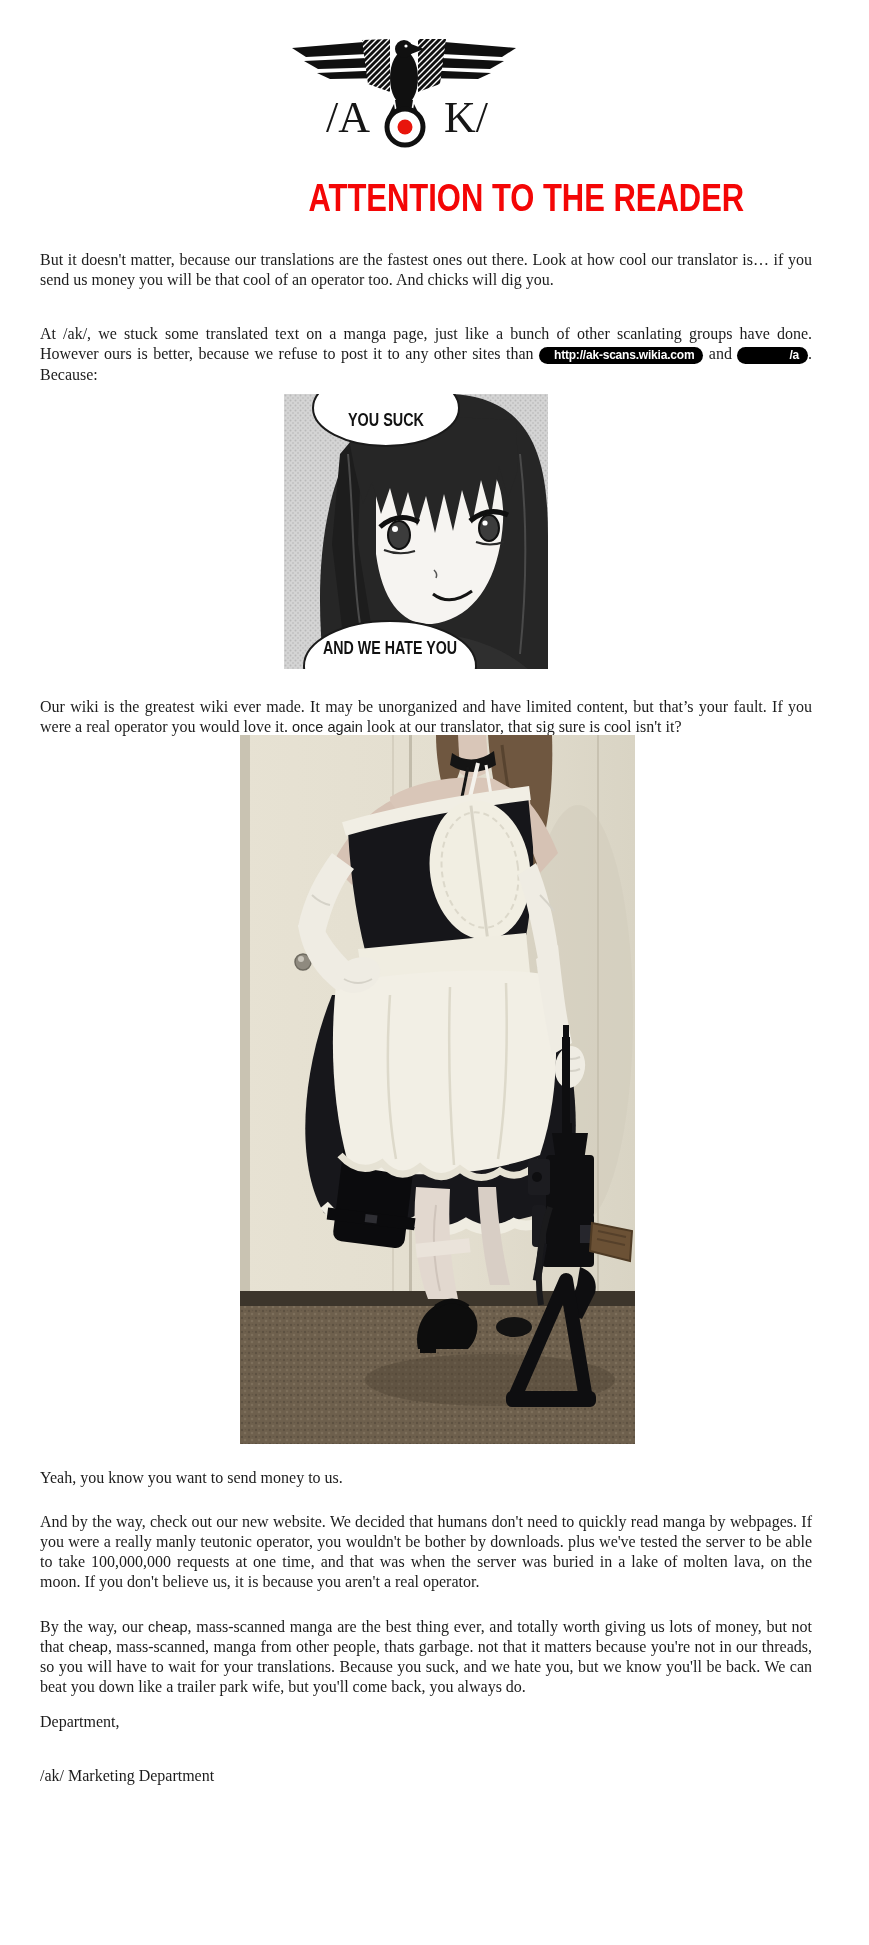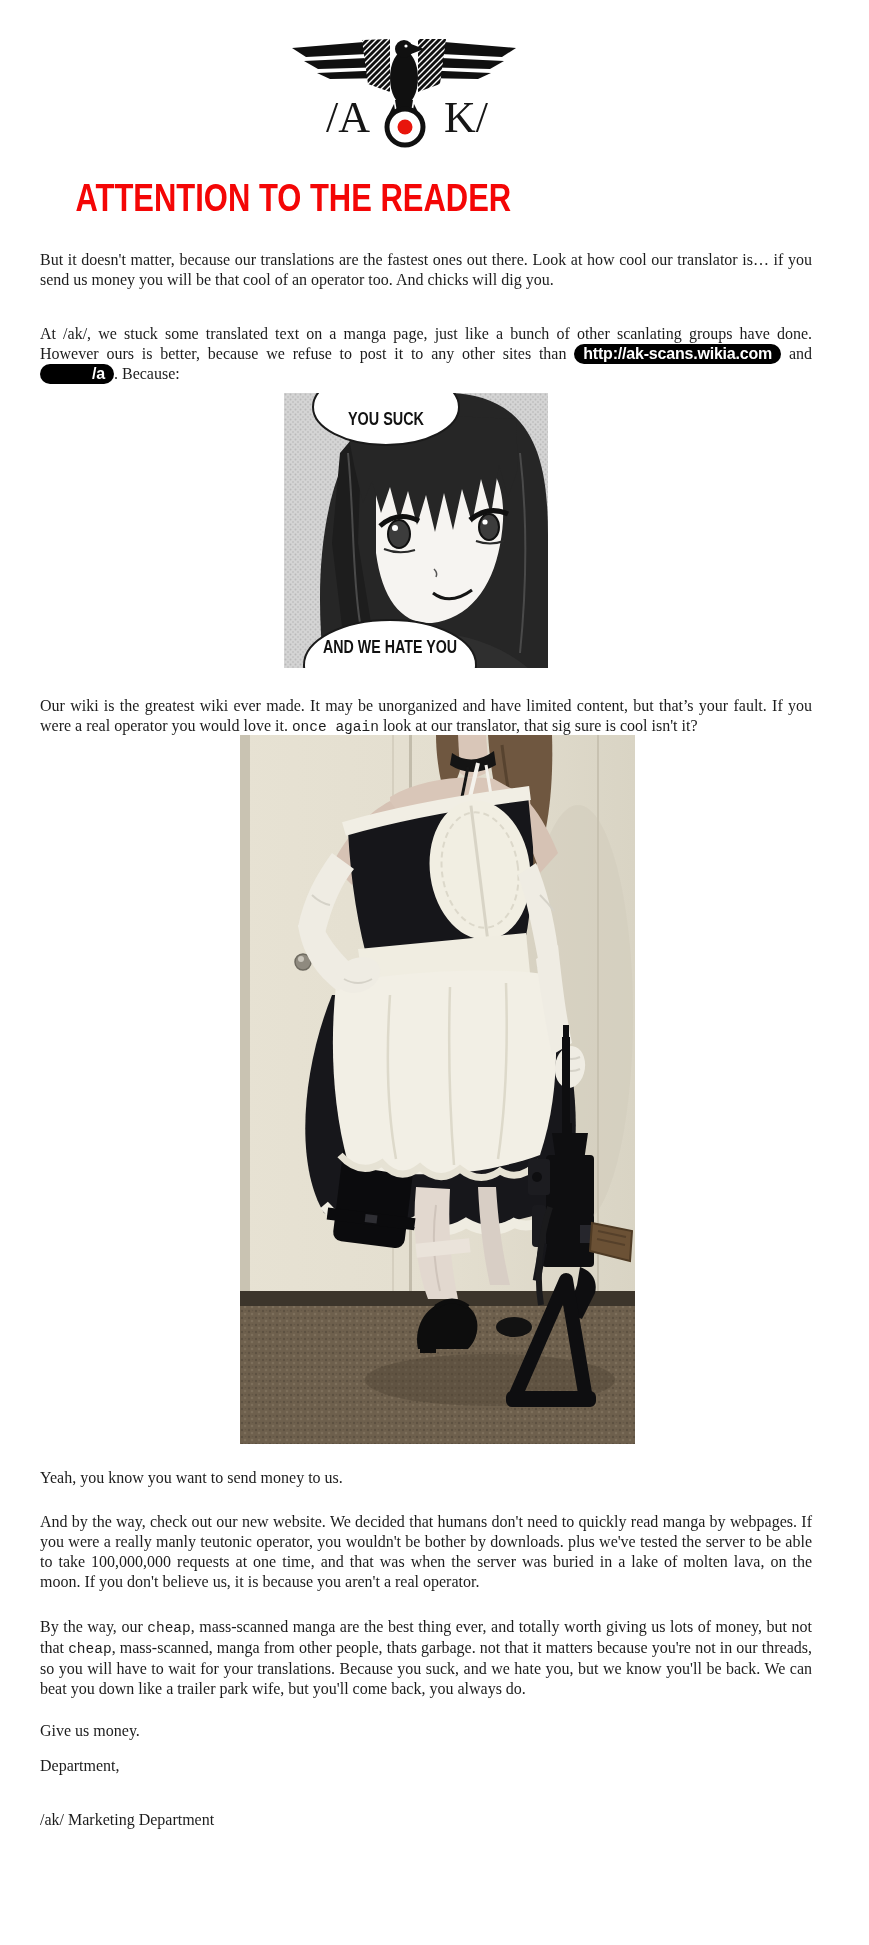--- a/index.html
+++ b/index.html
@@ -5,32 +5,32 @@
   html,body{margin:0;padding:0;background:#ffffff;}
   .page{position:relative;width:869px;height:1945px;background:#fff;overflow:hidden;
         font-family:"Liberation Serif",serif;color:var(--body-text,#1c1c1c);}
   
   .logo{position:absolute;left:284px;top:36px;width:240px;height:114px;}
   .eagle{fill:var(--eagle-black,#101010);}
   .roundel-ring{fill:#ffffff;stroke:var(--eagle-black,#101010);stroke-width:5px;}
   .roundel-center{fill:var(--roundel-red,#e8150c);}
   .logo-letter{font-family:"Liberation Serif",serif;fill:#161616;}
   
-  .heading{position:absolute;left:40px;top:180px;width:740px;margin:0;text-align:left;}
+  .heading{position:absolute;left:40px;top:180px;width:740px;margin:0;text-align:right;}
   .heading span{display:inline-block;font-family:"Liberation Sans",sans-serif;font-weight:bold;
     font-size:36px;line-height:1;letter-spacing:0;color:var(--heading-red,#f40606);
     transform:scale(0.86,1.08);transform-origin:center;white-space:nowrap;}
   
   .content{position:absolute;left:40px;top:250px;width:772px;font-size:16px;line-height:20px;}
   .content p{margin:0;}
   .justify{text-align:justify;}
-  .alt-font{font-family:Liberation Mono, monospace;font-size:14.5px;}
+  .alt-font{font-family:Liberation Sans, sans-serif;font-size:14.5px;}
   .pill,.pill-redacted{background:var(--pill-bg,#000);color:var(--pill-text,#fff);
-    font-family:"Liberation Sans",sans-serif;font-weight:bold;font-size:16px;
-    padding:1px 9px 2px 9px;border-radius:10px;white-space:nowrap;letter-spacing:-0.2px;}
+    font-family:"Liberation Sans",sans-serif;font-weight:bold;font-size:12px;
+    padding:1px 9px 2px 15px;border-radius:10px;white-space:nowrap;letter-spacing:-0.2px;}
   .pill-redacted{padding-left:52px;}
   
   .manga{width:264px;height:275px;margin:9px 0 0 244px;}
   .photo{width:395px;height:709px;margin:-2px 0 0 200px;}
   .bubble-text{font-family:"Liberation Sans",sans-serif;font-weight:bold;fill:#121212;}
 </style>
 </head>
 <body>
 
 <div class="page">
@@ -263,17 +263,16 @@
           <polygon points="326,545 346,664 274,664" fill="none" stroke="#0e0e10" stroke-width="14" stroke-linejoin="round"></polygon>
           <rect x="266" y="656" width="90" height="16" rx="6"></rect>
           <path d="M310,472 C300,502 296,540 301,570" stroke="#1a1a1c" stroke-width="6" fill="none"></path>
         </g>
       </g>
     </svg>
 
     <p class="para" style="margin-top:19px">Yeah, you know you want to send money to us.</p>
     <p class="para justify" style="margin-top:24px">And by the way, check out our new website. We decided that humans don't need to quickly read manga by webpages. If you were a really manly teutonic operator, you wouldn't be bother by downloads. plus we've tested the server to be able to take 100,000,000 requests at one time, and that was when the server was buried in a lake of molten lava, on the moon. If you don't believe us, it is because you aren't a real operator.</p>
     <p class="para justify" style="margin-top:25px">By the way, our <span class="alt-font">cheap</span>, mass-scanned manga are the best thing ever, and totally worth giving us lots of money, but not that <span class="alt-font">cheap</span>, mass-scanned, manga from other people, thats garbage. not that it matters because you're not in our threads, so you will have to wait for your translations. Because you suck, and we hate you, but we know you'll be back. We can beat you down like a trailer park wife, but you'll come back, you always do.</p>
-    <p class="para" style="margin-top:22px">Give us money.</p>
     <p class="para" style="margin-top:15px">Department,</p>
     <p class="para" style="margin-top:34px">/ak/ Marketing Department</p>
   </div>
 </div>
 
 </body></html>

